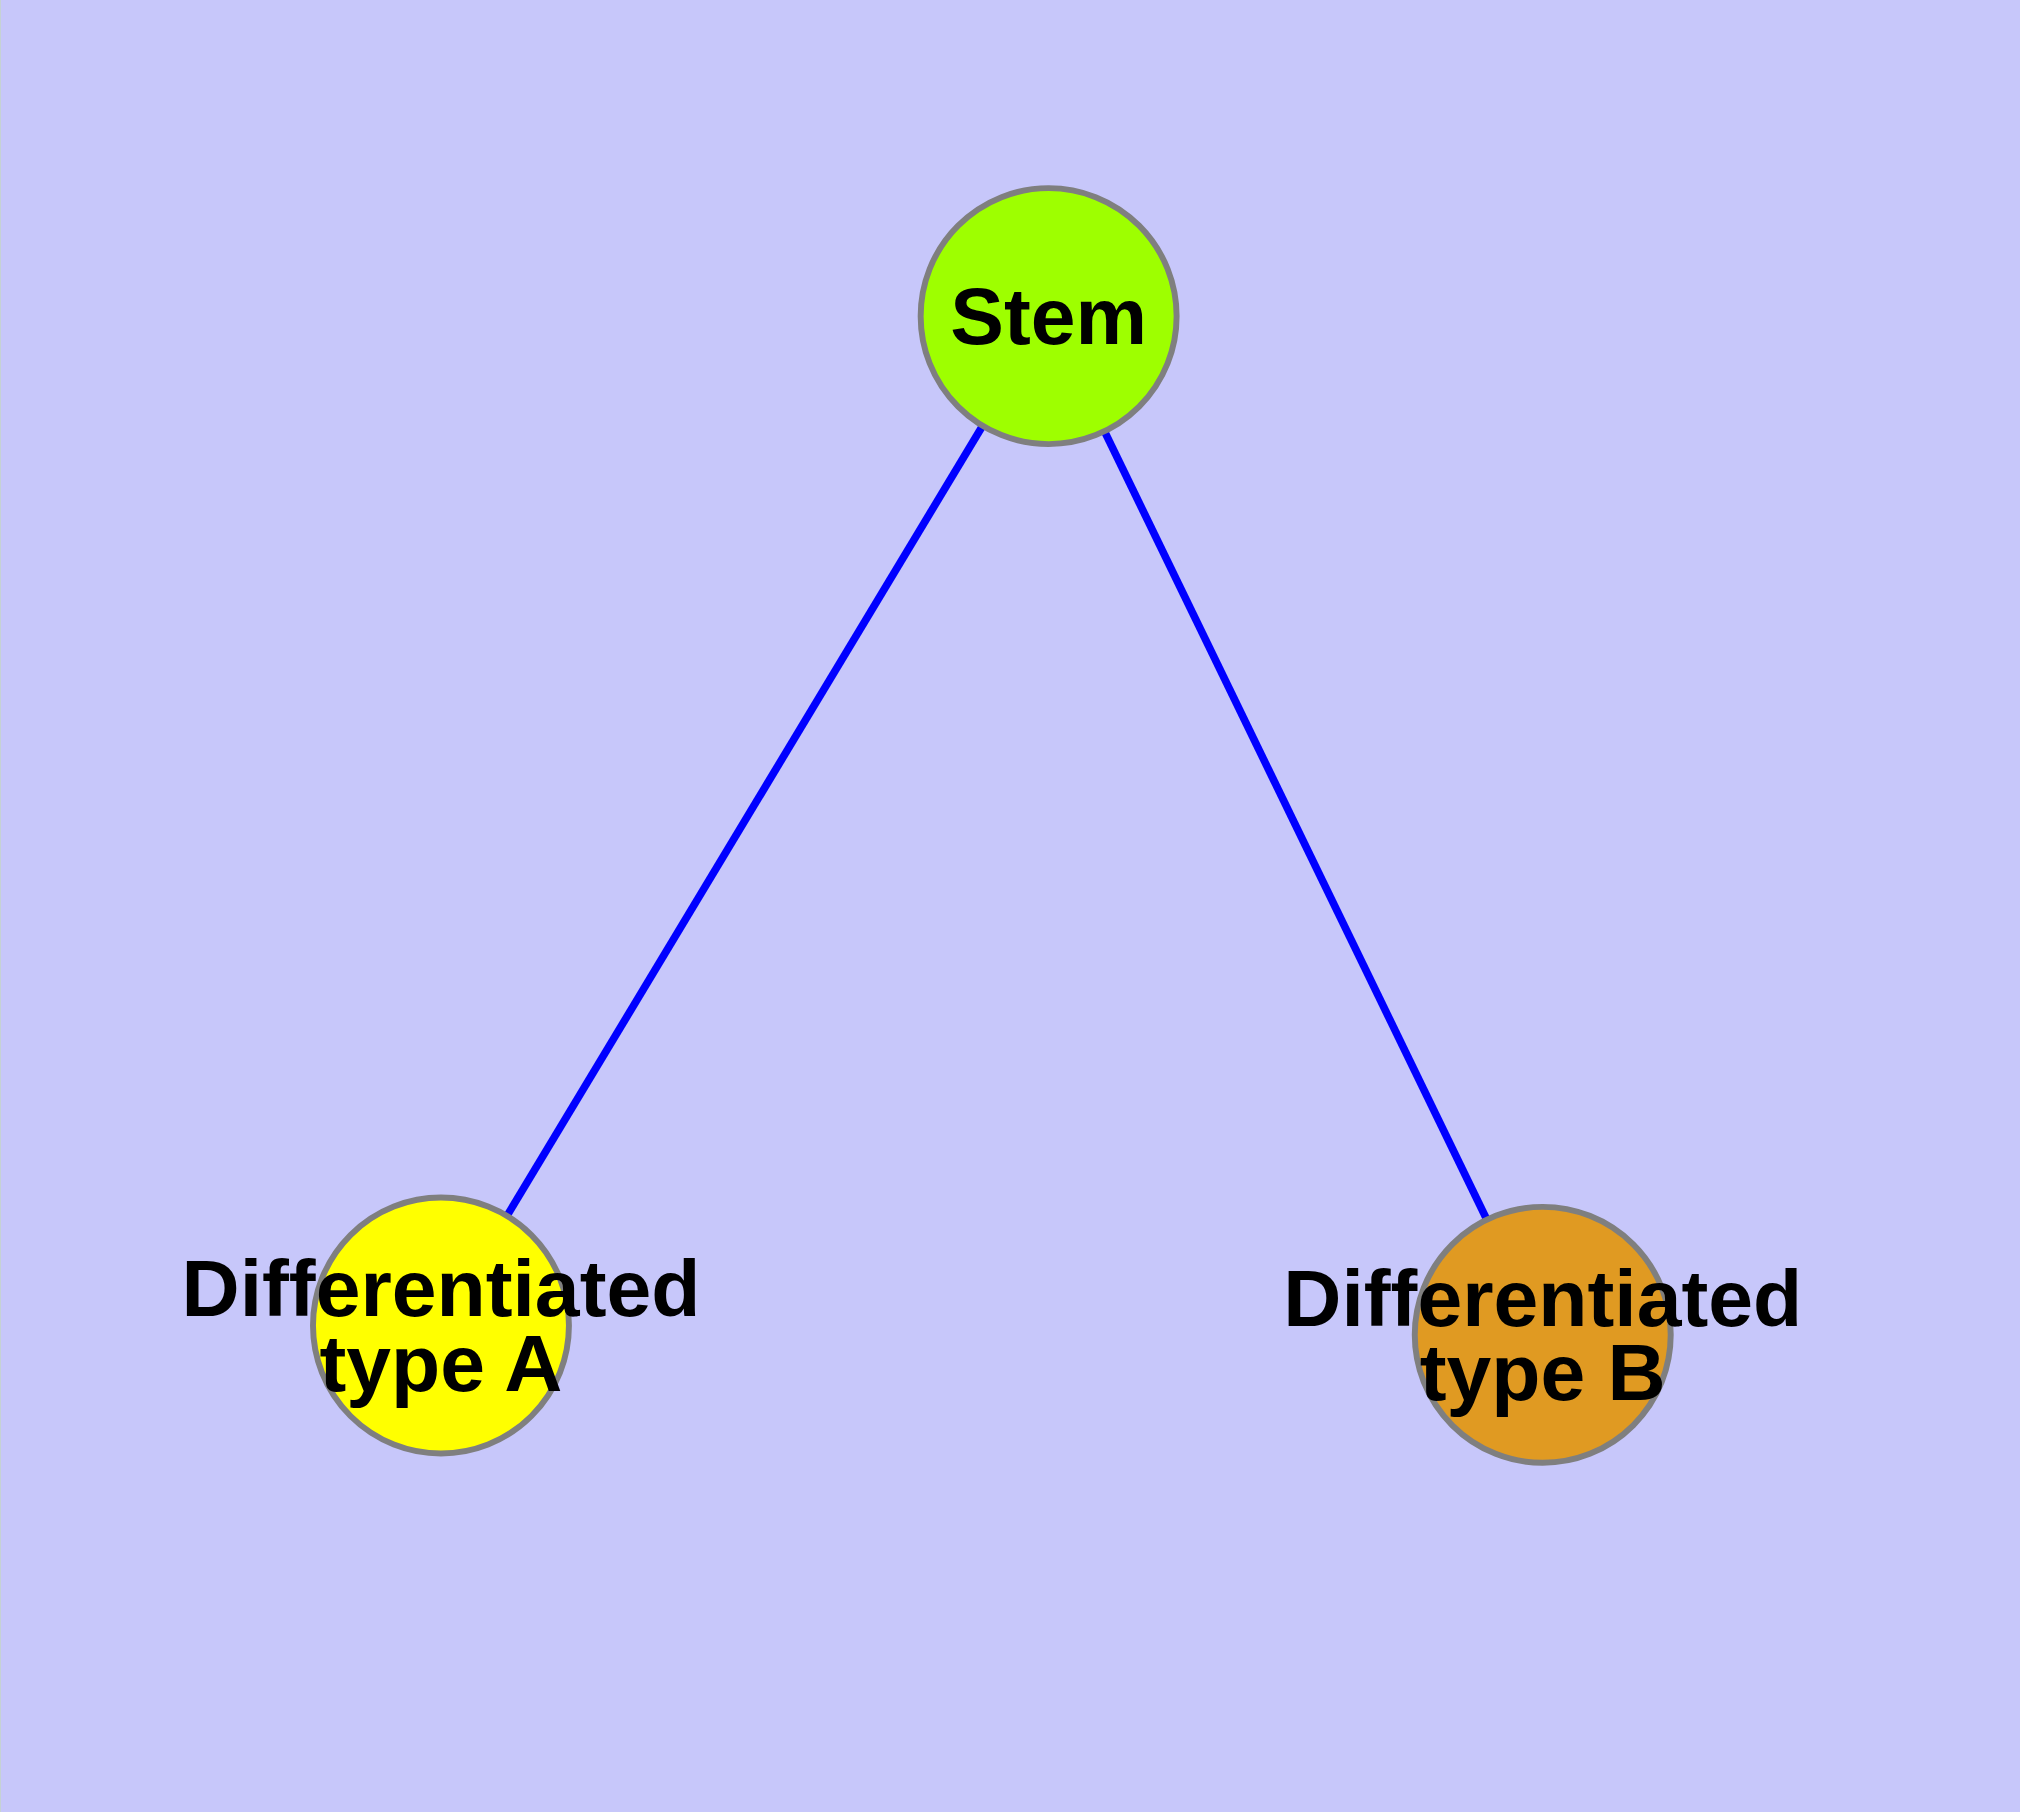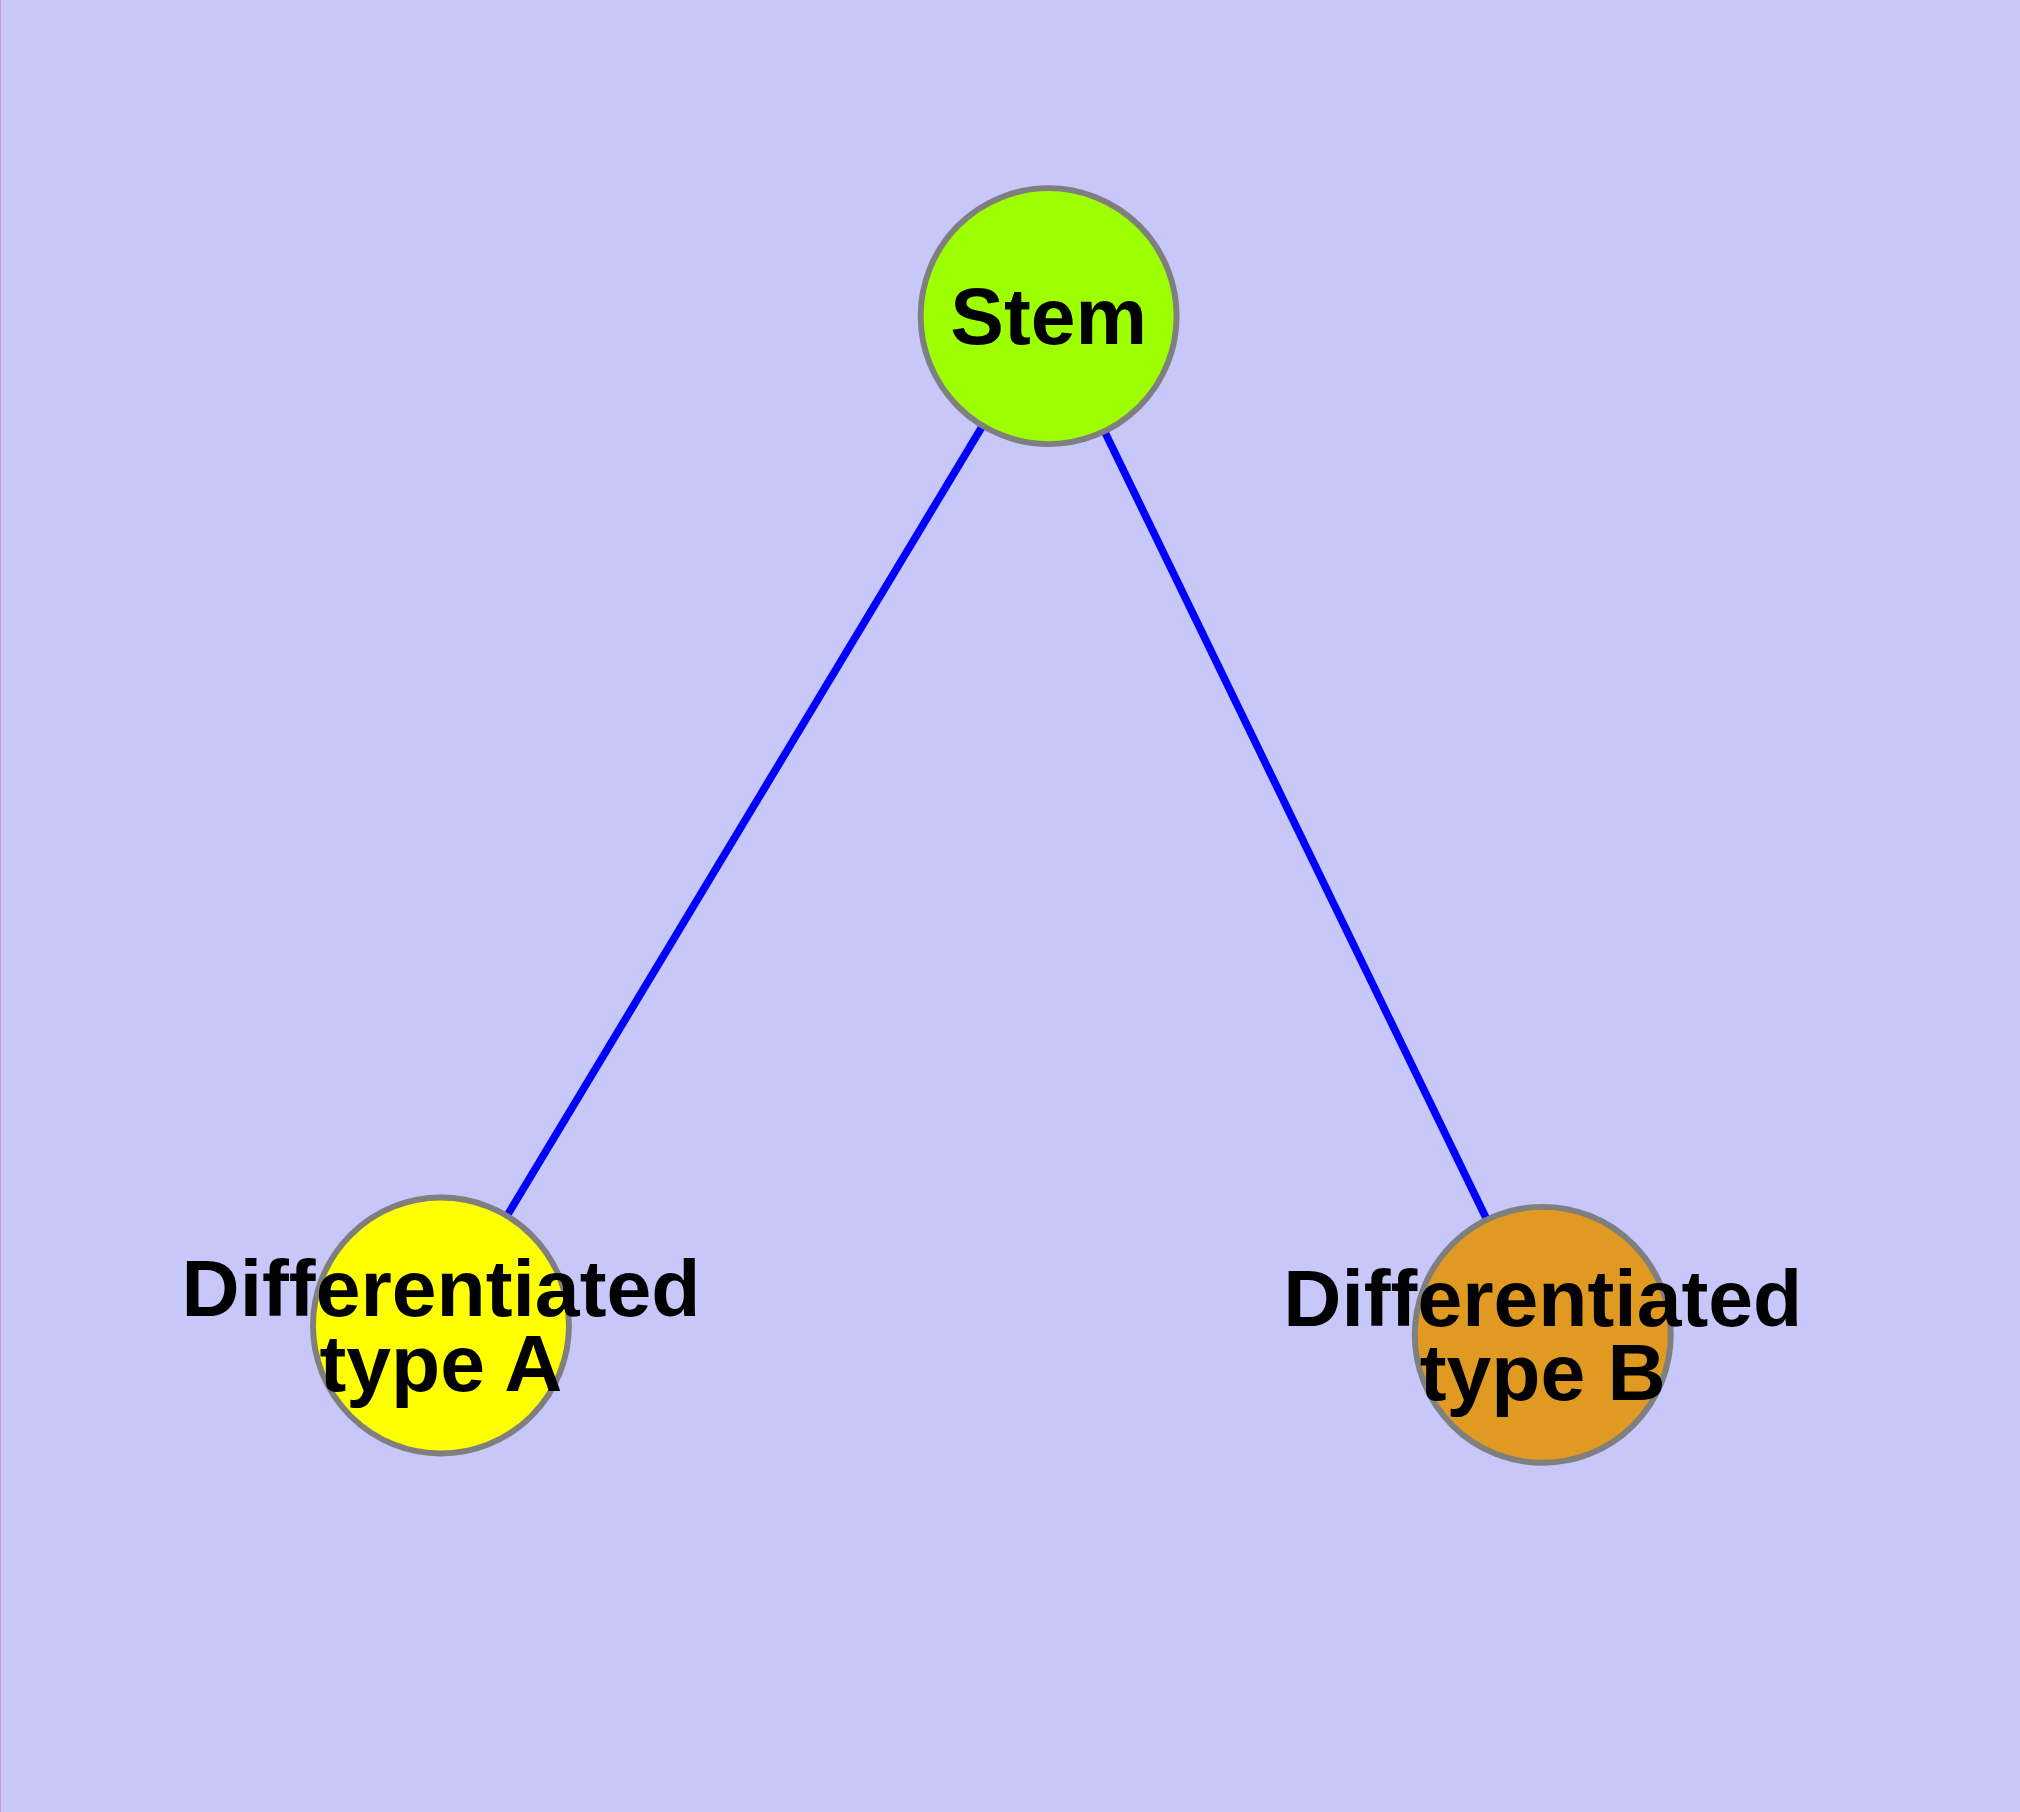--- a/index.html
+++ b/index.html
@@ -30,21 +30,21 @@
   .edge-line {
     stroke-linecap: butt;
   }
   .node-circle {
     stroke-width: 7;
   }
 </style>
 </head>
 <body>
 
-<div id="canvas" style="background: #be185d;">
+<div id="canvas" style="background: #bef264;">
   <svg id="graph-svg" viewBox="0 0 2384 2138" xmlns="http://www.w3.org/2000/svg" style="width: 2021px; height: 1812px;">
 
     <rect id="bg-rect" x="0" y="0" width="2384" height="2138" fill="#c7c7fa"></rect>
 
     <g id="edges-group">
       <line id="edge-stem-to-a" class="edge-line" x1="1237" y1="373" x2="520" y2="1564" stroke="#0000ff" stroke-width="9"></line>
       <line id="edge-stem-to-b" class="edge-line" x1="1237" y1="373" x2="1820" y2="1575" stroke="#0000ff" stroke-width="9"></line>
     </g>
 
     <g id="nodes-group">

